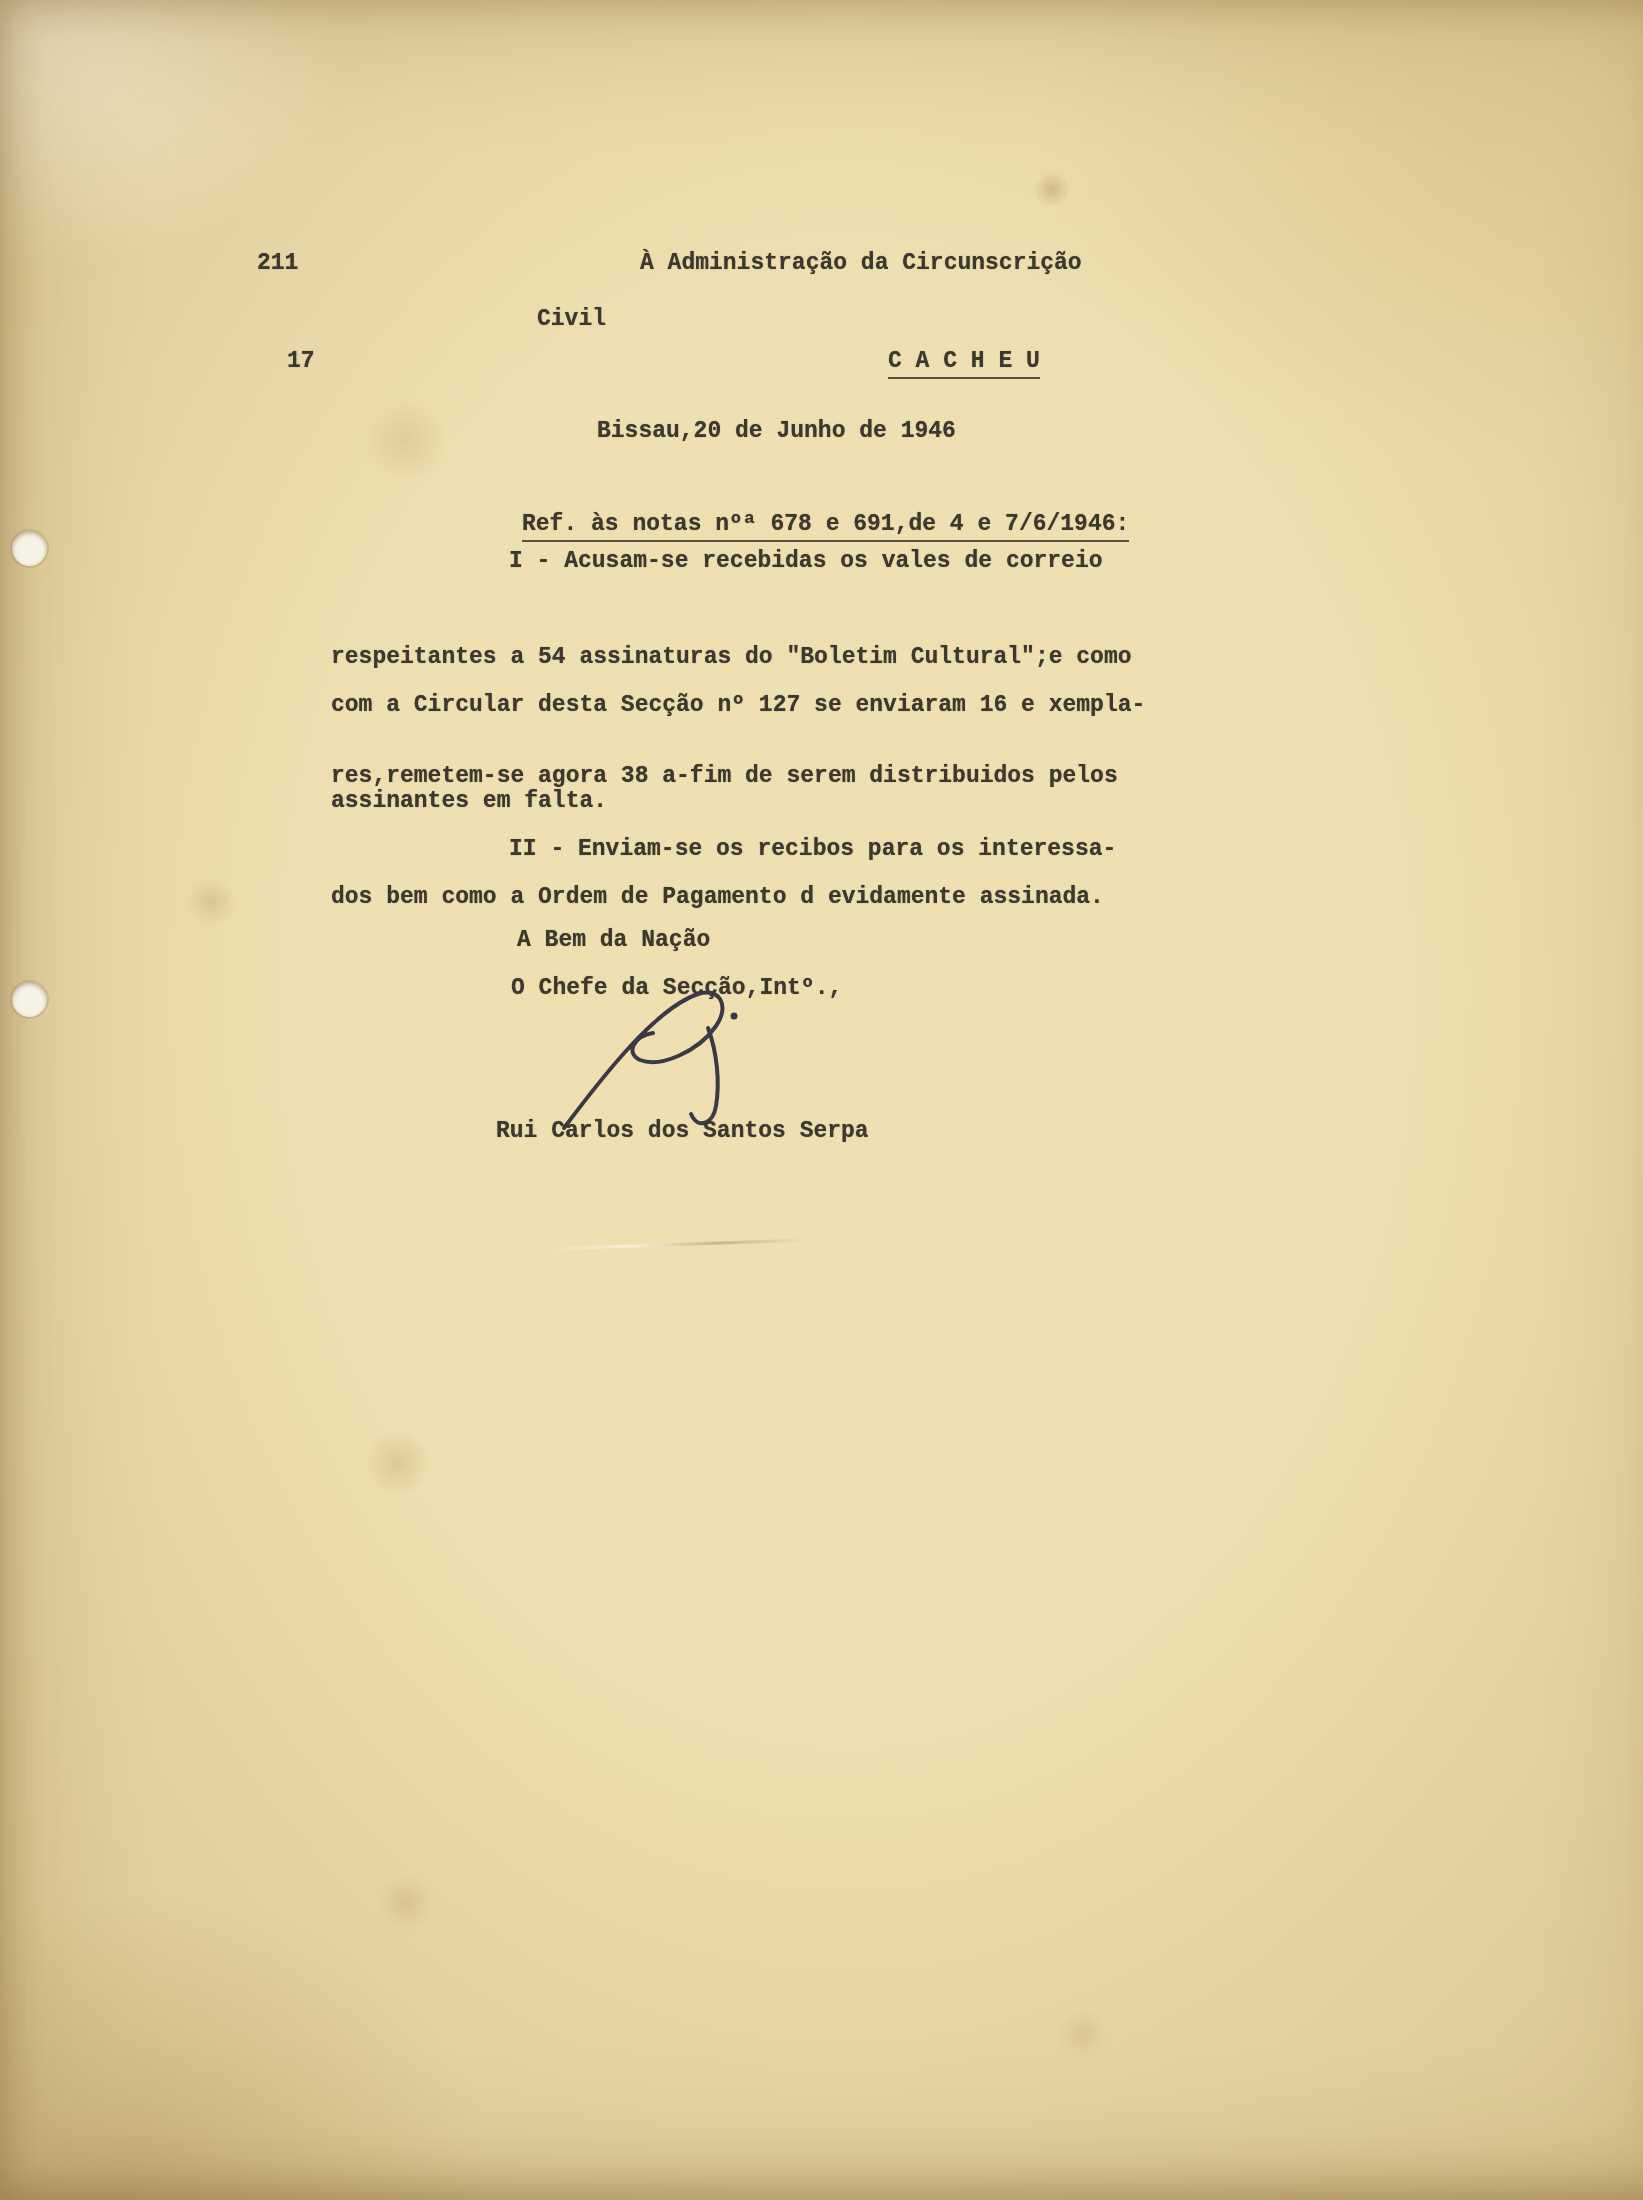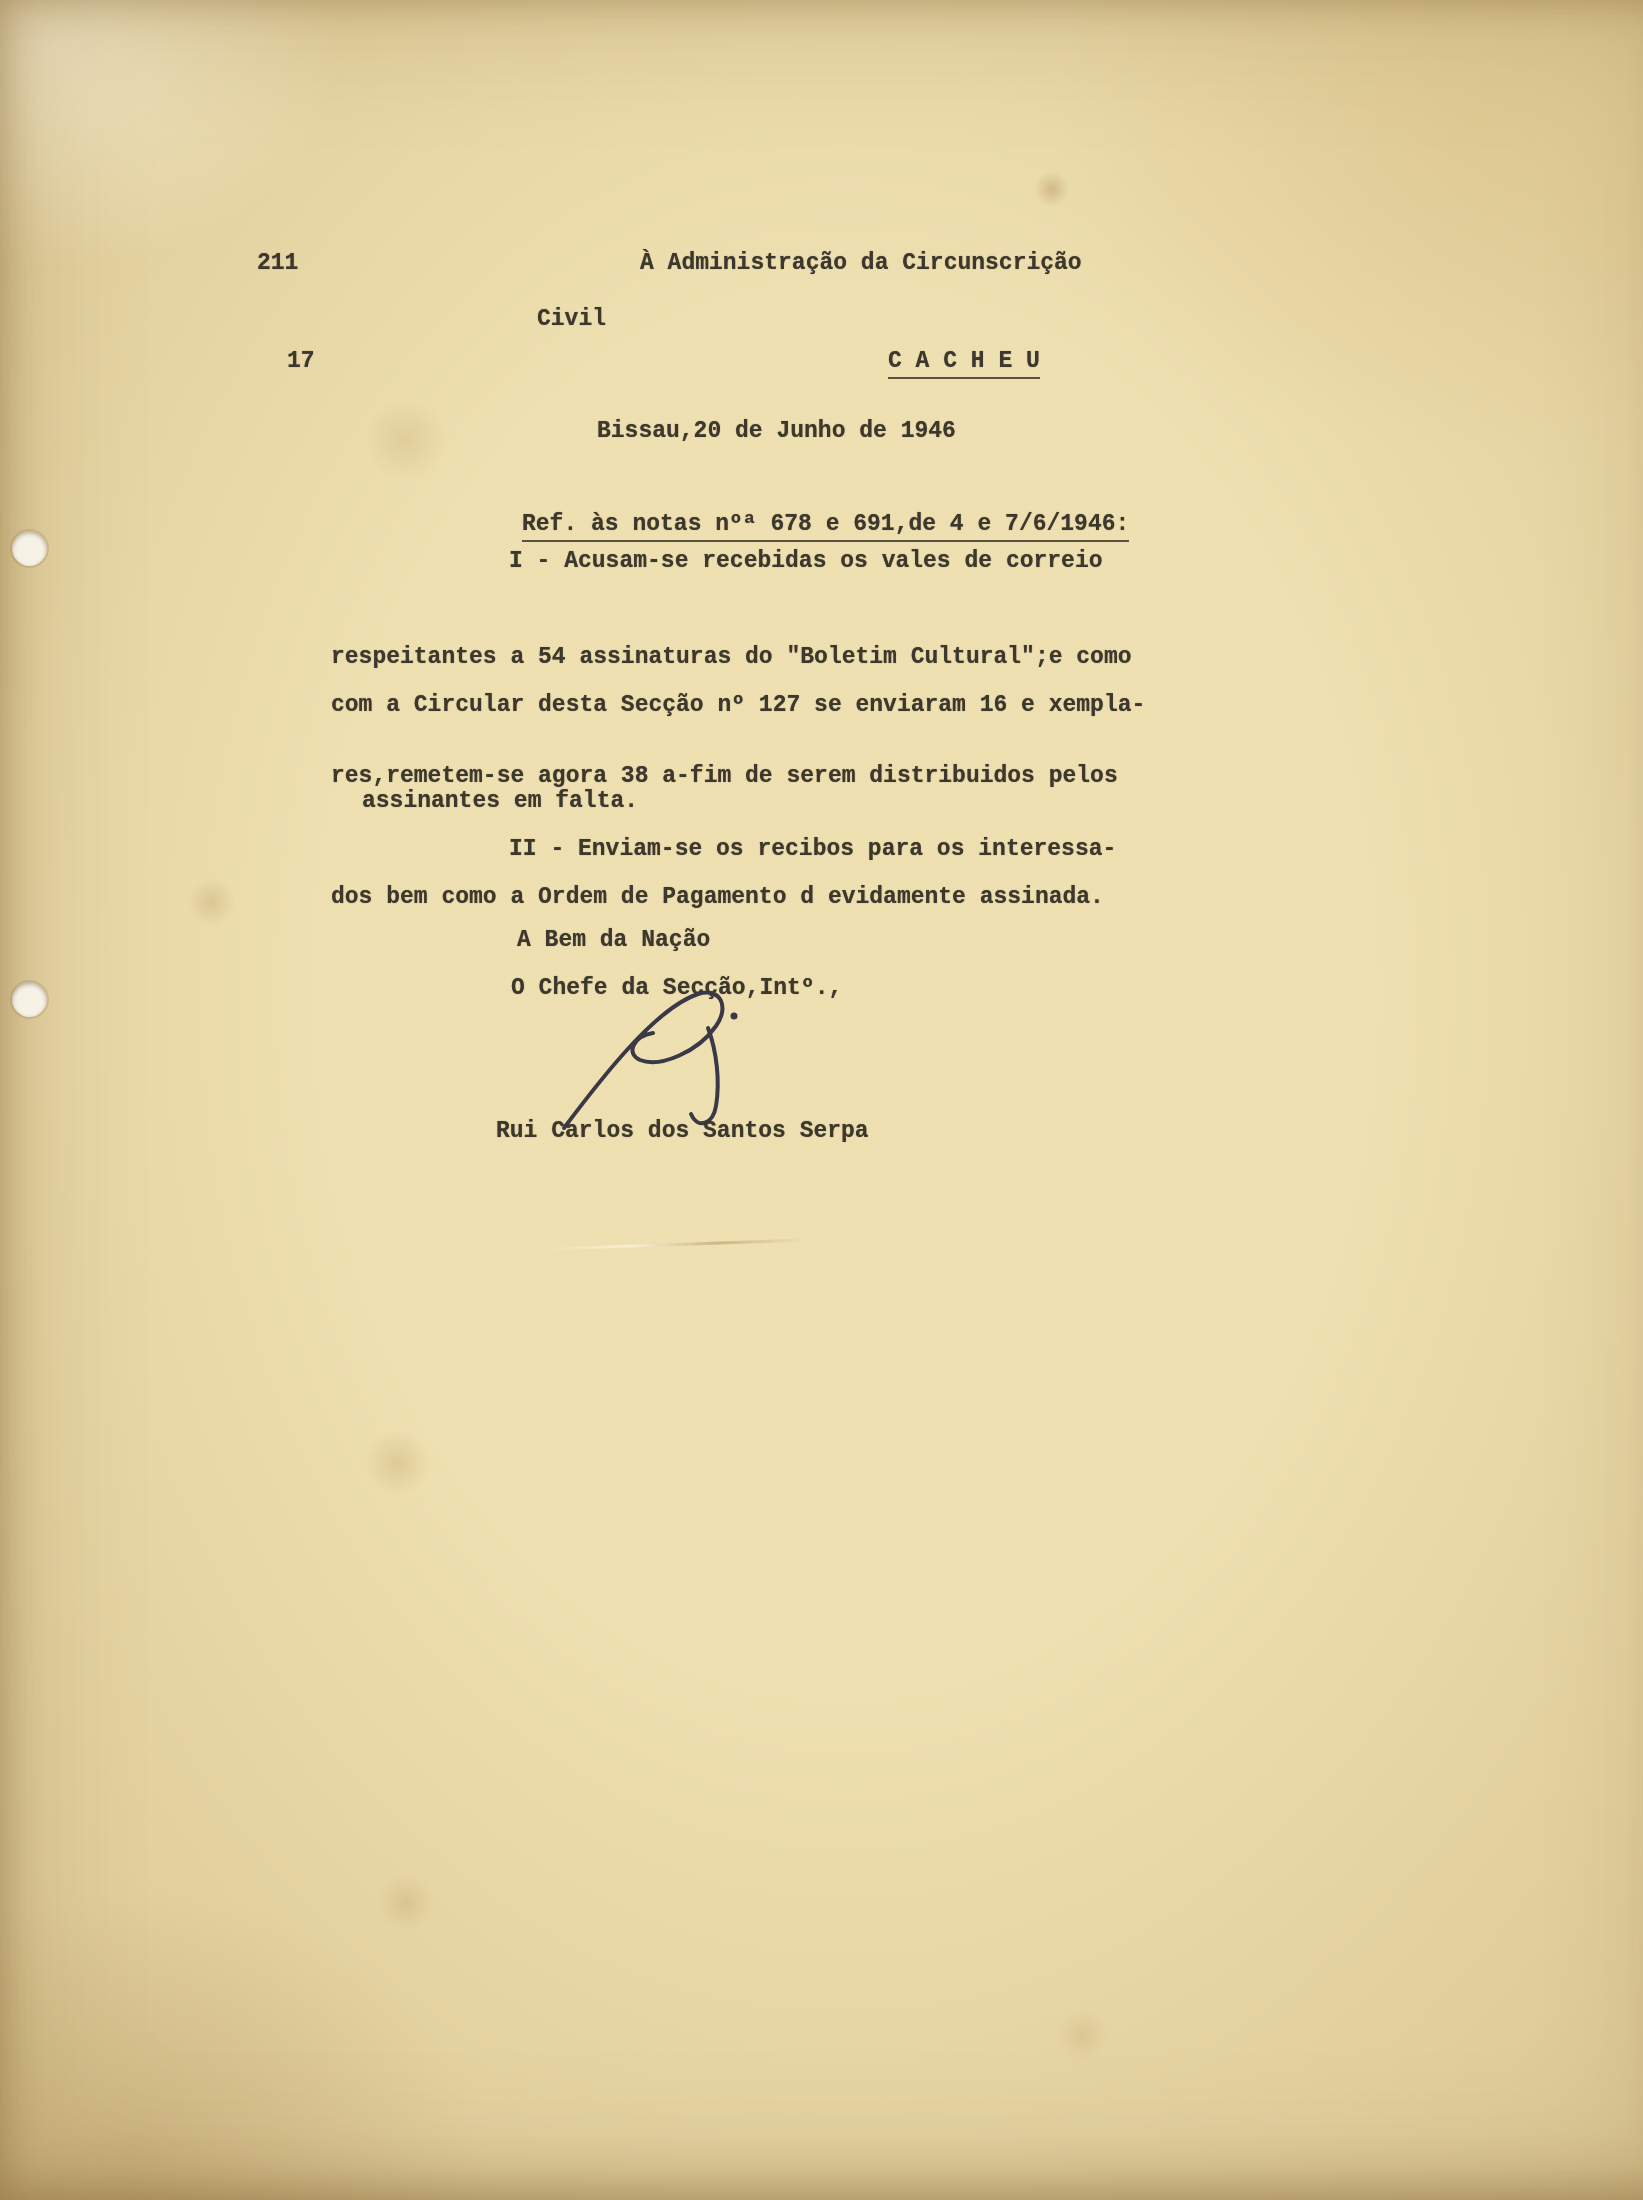--- a/index.html
+++ b/index.html
@@ -65,21 +65,21 @@
 
   <div class="line u" style="left:888px;top:348px;text-align:right;">C A C H E U</div>
 
   <div class="line" style="left:597px;top:418px;">Bissau,20 de Junho de 1946</div>
   <div class="line u" style="left:522px;top:463px;margin-top:48px;">Ref. às notas nºª 678 e 691,de 4 e 7/6/1946:</div>
 
   <div class="line" style="left:509px;top:548px;">I - Acusam-se recebidas os vales de correio</div>
   <div class="line" style="left:331px;top:644px;">respeitantes a 54 assinaturas do "Boletim Cultural";e como</div>
   <div class="line" style="left:331px;top:692px;">com a Circular desta Secção nº 127 se enviaram 16 e xempla-</div>
   <div class="line" style="left:331px;top:740px;margin-top:23px;">res,remetem-se agora 38 a-fim de serem distribuidos pelos</div>
-  <div class="line" style="left:331px;top:788px;margin-left:31px;">assinantes em falta.</div>
+  <div class="line" style="left:331px;top:788px;">assinantes em falta.</div>
 
   <div class="line" style="left:331px;top:884px;">dos bem como a Ordem de Pagamento d evidamente assinada.</div>
   <div class="line" style="left:509px;top:836px;">II - Enviam-se os recibos para os interessa-</div>
 
   <div class="line" style="left:517px;top:927px;">A Bem da Nação</div>
   <div class="line" style="left:511px;top:975px;">O Chefe da Secção,Intº.,</div>
 
   <svg class="sig" width="240" height="170" viewBox="0 0 240 170">
     <path d="M 16 150 C 55 98 108 30 150 16 C 172 9 182 28 168 48 C 150 74 112 90 92 82 C 77 75 86 58 105 55"></path>
     <path d="M 160 50 C 169 74 172 104 168 128 C 165 146 150 152 143 136"></path>

